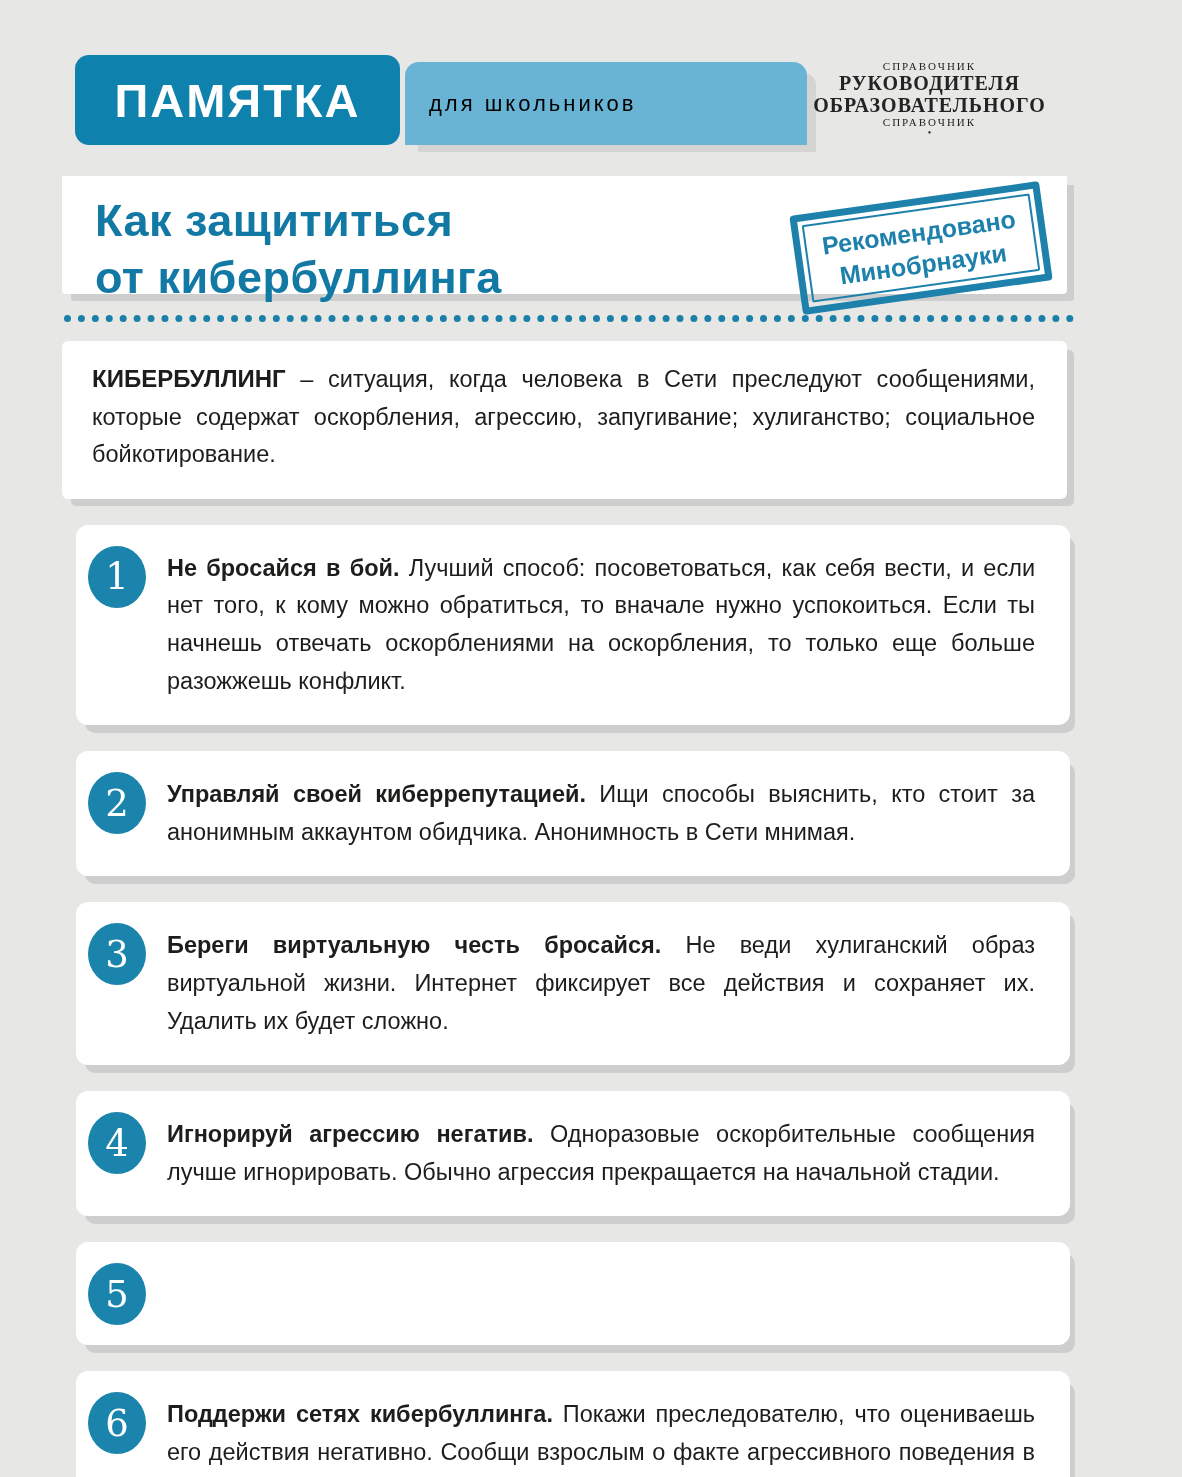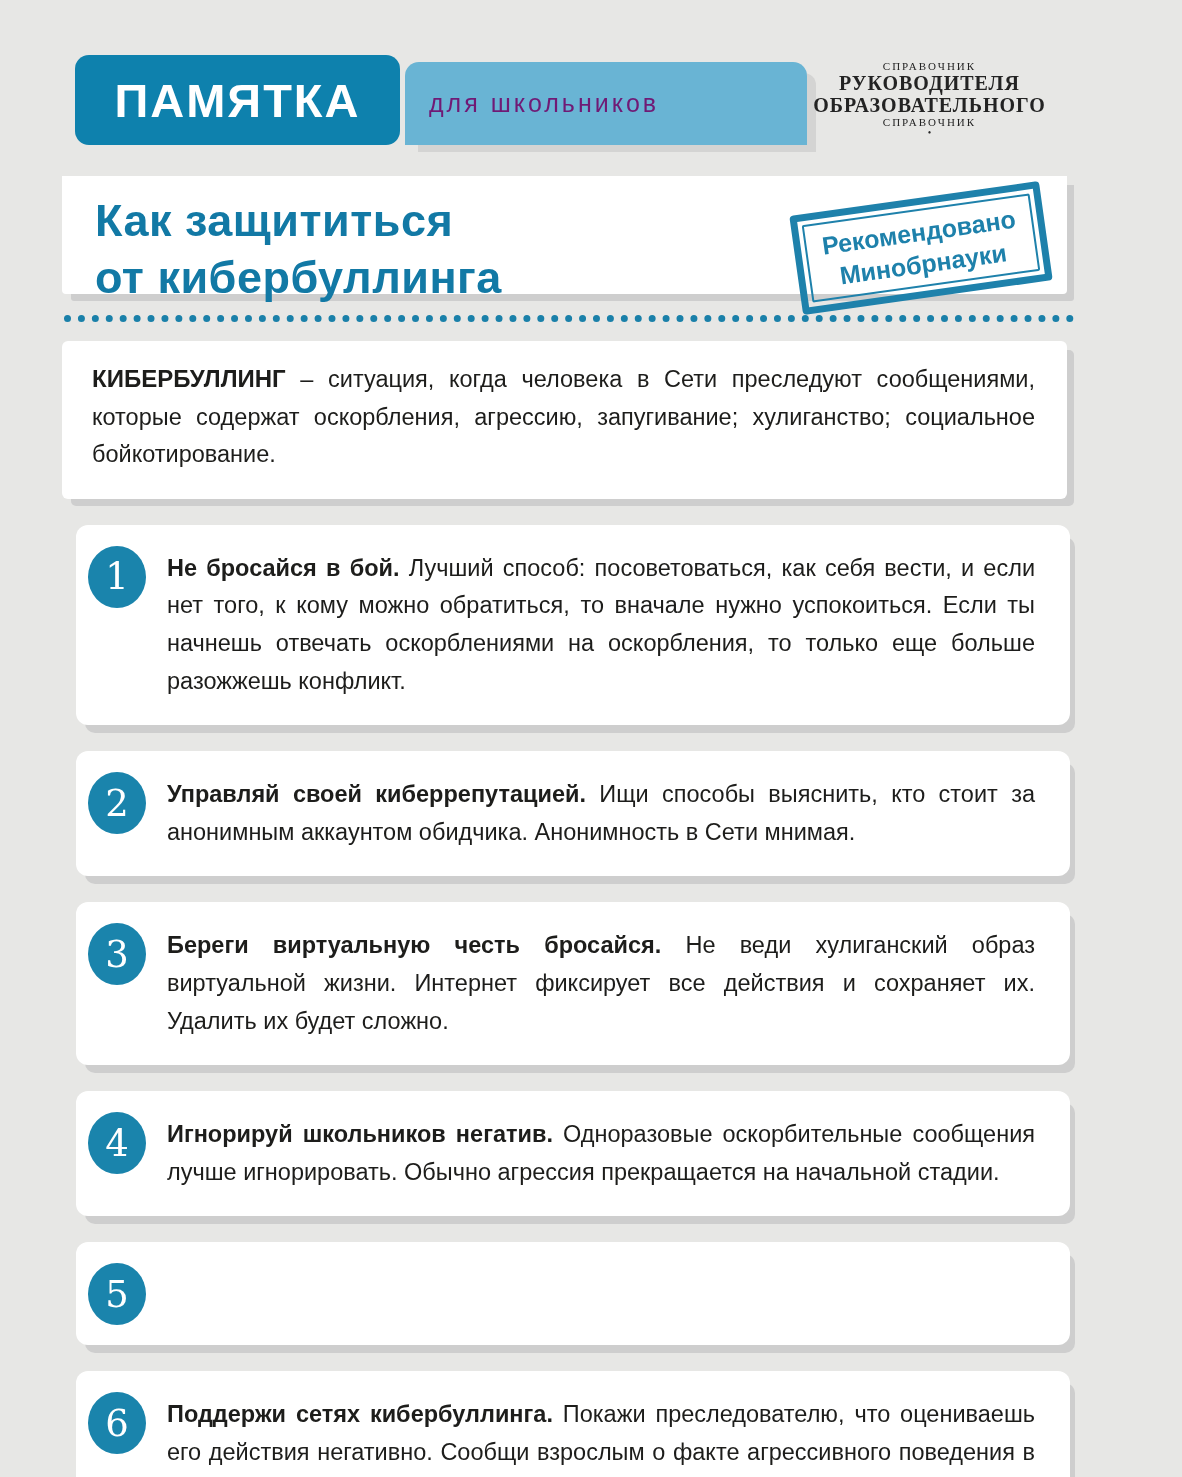--- a/index.html
+++ b/index.html
@@ -16,21 +16,21 @@
     background:var(--accent-dark,#0e81ad);border-radius:14px;
     display:flex;align-items:center;justify-content:center;
   }
   .badge span{color:#fff;font-size:47px;font-weight:bold;letter-spacing:2px;}
   .audience{
     position:absolute;left:405px;top:62px;width:402px;height:83px;
     background:var(--accent-light,#69b4d4);border-radius:14px 14px 0 0;
     box-shadow:11px 9px 0 -2px #d4d4d3;
     display:flex;align-items:center;padding-left:24px;box-sizing:border-box;
   }
-  .audience span{color:#701a75;font-size:25px;letter-spacing:3px;}
+  .audience span{color:#000000;font-size:22px;letter-spacing:3px;}
   .logo{
     position:absolute;left:812px;top:60px;width:235px;text-align:center;
     color:#232323;font-family:"Liberation Serif",serif;line-height:1.1;
   }
   .logo-small{font-size:11px;letter-spacing:2px;}
   .logo-big{font-size:20px;font-weight:bold;letter-spacing:1px;}
   .logo-dot{font-size:10px;line-height:.9;}
   
   .title-card{
     position:relative;margin-left:62px;width:1005px;height:118px;
@@ -138,21 +138,21 @@
       <p><b>Управляй своей киберрепутацией.</b> <span>Ищи способы выяснить, кто стоит за анонимным аккаунтом обидчика. Анонимность в Сети мнимая.</span></p>
     </div>
 
     <div class="item">
       <div class="num">3</div>
       <p><b>Береги виртуальную честь бросайся.</b> <span>Не веди хулиганский образ виртуальной жизни. Интернет фиксирует все действия и сохраняет их. Удалить их будет сложно.</span></p>
     </div>
 
     <div class="item">
       <div class="num">4</div>
-      <p><b>Игнорируй школьников негатив.</b> <span>Одноразовые оскорбительные сообщения лучше игнорировать. Обычно агрессия прекращается на начальной стадии.</span></p>
+      <p><b>Игнорируй агрессию негатив.</b> <span>Одноразовые оскорбительные сообщения лучше игнорировать. Обычно агрессия прекращается на начальной стадии.</span></p>
     </div>
 
     <div class="item">
       <div class="num">5</div>
     </div>
 
     <div class="item">
       <div class="num">6</div>
       <p><b>Поддержи сетях кибербуллинга.</b> <span>Покажи преследователю, что оцениваешь его действия негативно. Сообщи взрослым о факте агрессивного поведения в Сети.</span></p>
     </div>

